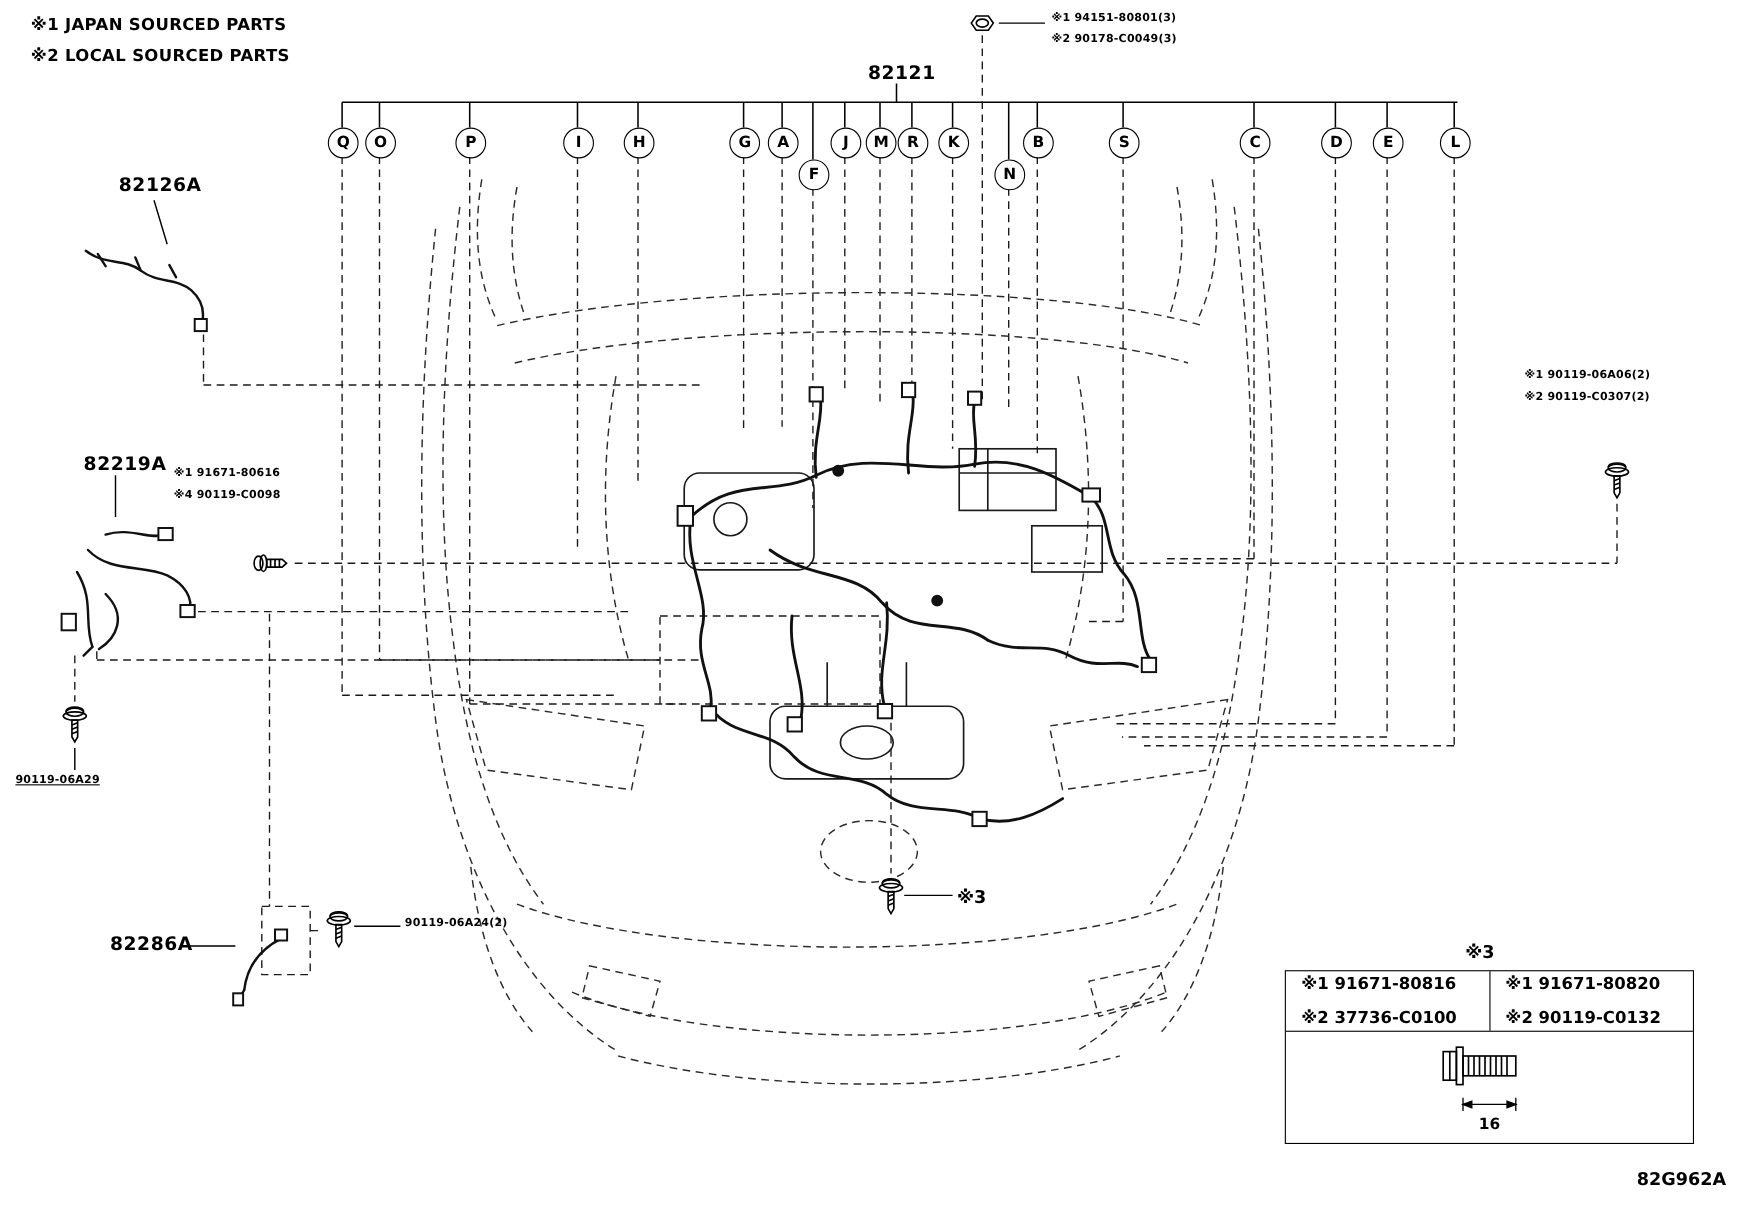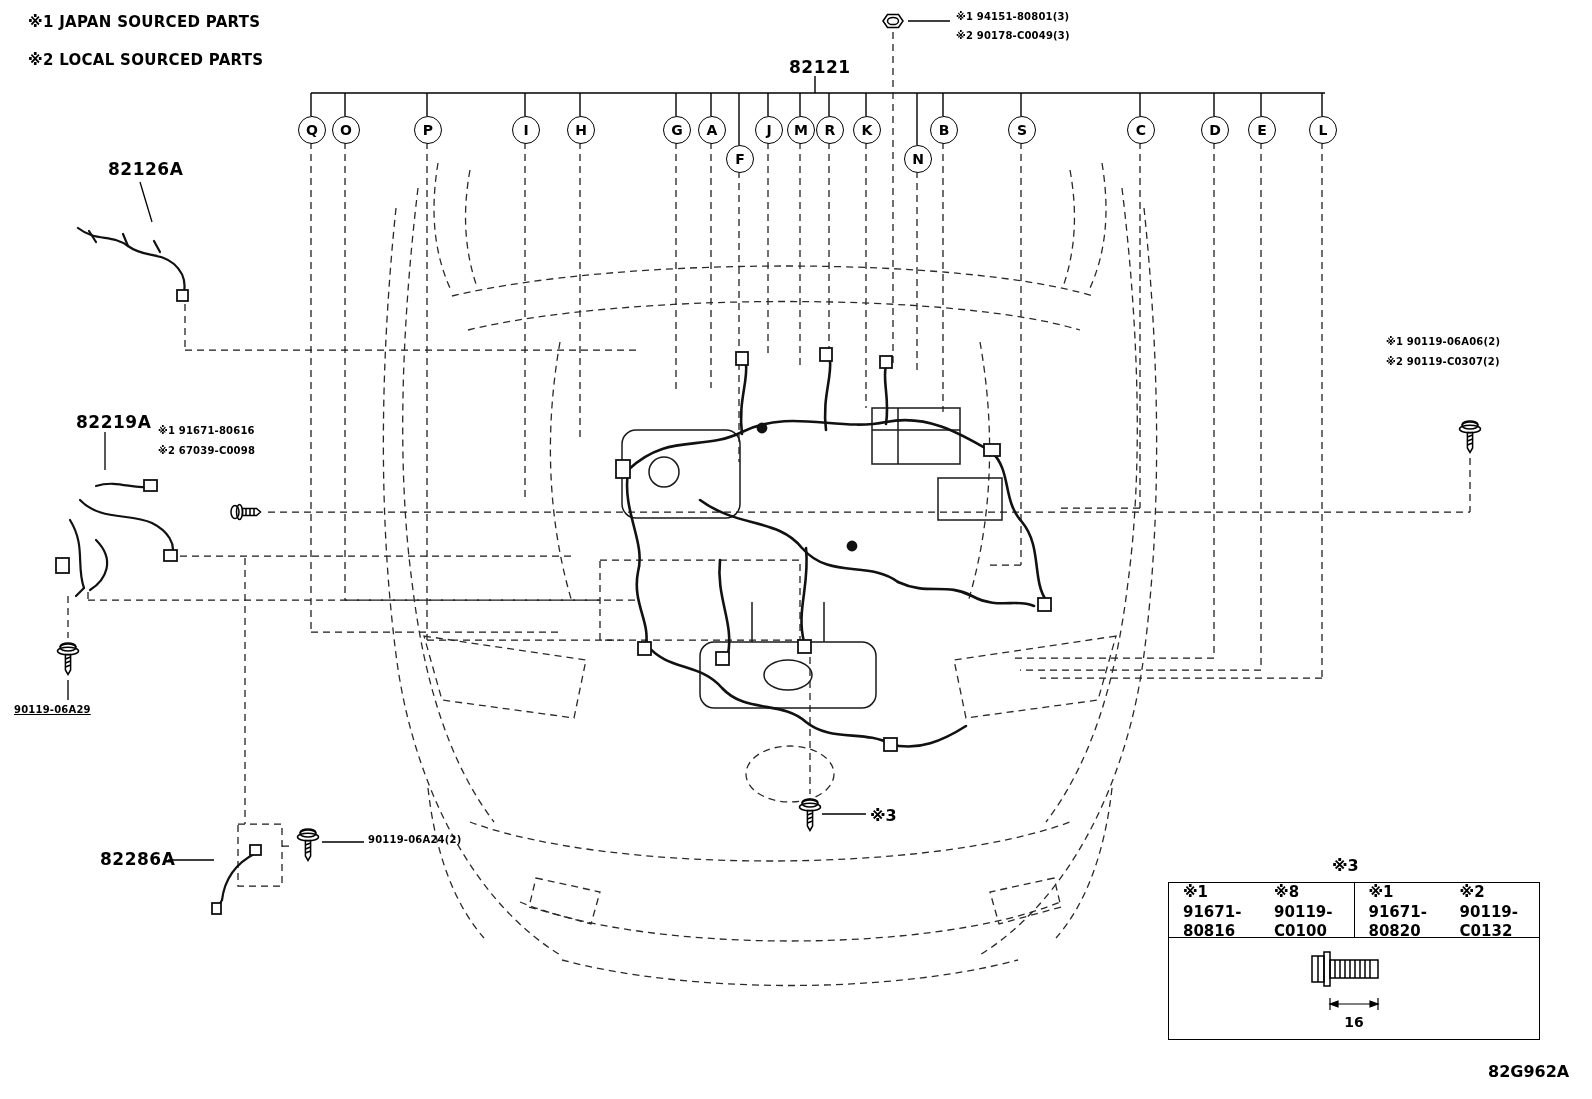--- a/index.html
+++ b/index.html
@@ -11,21 +11,21 @@
   .pn{font-size:17px;letter-spacing:.5px;}
   .fast{font-size:10px;letter-spacing:.2px;}
   .ref{font-size:16px;}
   .code{font-size:16px;}
   .callout{position:absolute;width:26px;height:26px;border:1.7px solid #000;border-radius:50%;
            background:#fff;display:flex;align-items:center;justify-content:center;
            font-size:14px;font-weight:bold;z-index:6;}
   .tableBox{position:absolute;left:1168px;top:882px;width:370px;height:156px;
             border:1.6px solid #000;display:flex;flex-direction:column;background:#fff;z-index:5;}
   .tableHead{display:flex;border-bottom:1.6px solid #000;height:54px;}
-  .tableHead .cell{flex:1;display:flex;justify-content:center;
+  .tableHead .cell{flex:1;display:flex;flex-direction:column;justify-content:center;
                    padding-left:14px;font-weight:bold;font-size:15px;line-height:1.3;gap:12px;}
   .tableBody{display:flex;flex:1;}
   .tableBody .cell{flex:1;display:flex;flex-direction:column;align-items:center;justify-content:center;}
   .cell + .cell{border-left:1.6px solid #000;}
   .dim{font-weight:bold;font-size:14px;margin-top:-4px;}
 </style>
 </head>
 <body>
 
 <div id="stage">
@@ -164,32 +164,32 @@
 
     <use href="#nutIcon" x="880" y="12"></use>
     <use href="#screwH" x="230" y="504"></use>
     <use href="#screwV" x="56" y="640"></use>
     <use href="#screwV" x="296" y="826"></use>
     <use href="#screwV" x="1458" y="418"></use>
     <use href="#screwV" x="798" y="796"></use>
   </svg>
 
   <span class="lbl note" style="left:28px;top:13px;">※1 JAPAN SOURCED PARTS</span>
-  <span class="lbl note" style="left:28px;top:51px;">※2 LOCAL SOURCED PARTS</span>
+  <span class="lbl note" style="left:28px;top:41px;">※2 LOCAL SOURCED PARTS</span>
 
   <span class="lbl pn" style="left:789px;top:57px;">82121</span>
 
   <span class="lbl fast" style="left:956px;top:11px;">※1 94151-80801(3)</span>
   <span class="lbl fast" style="left:956px;top:30px;">※2 90178-C0049(3)</span>
 
   <span class="lbl pn" style="left:108px;top:159px;">82126A</span>
   <span class="lbl pn" style="left:76px;top:412px;">82219A</span>
 
   <span class="lbl fast" style="left:158px;top:425px;">※1 91671-80616</span>
-  <span class="lbl fast" style="left:158px;top:445px;">※2 67039-C0098</span>
+  <span class="lbl fast" style="left:158px;top:445px;">※4 90119-C0098</span>
 
   <span class="lbl fast" style="left:14px;top:704px;text-decoration:underline;">90119-06A29</span>
 
   <span class="lbl pn" style="left:100px;top:849px;">82286A</span>
   <span class="lbl fast" style="left:368px;top:834px;">90119-06A24(2)</span>
 
   <span class="lbl fast" style="left:1386px;top:336px;">※1 90119-06A06(2)</span>
   <span class="lbl fast" style="left:1386px;top:356px;">※2 90119-C0307(2)</span>
 
   <span class="lbl ref" style="left:870px;top:806px;">※3</span>
@@ -252,21 +252,21 @@
       <span>E</span>
     </div>
   <div class="callout" style="left:1309px;top:116px;">
       <span>L</span>
     </div>
 
   <div class="tableBox">
     <div class="tableHead">
       <div class="cell">
         <span>※1 91671-80816</span>
-        <span>※8 90119-C0100</span>
+        <span>※2 37736-C0100</span>
       </div>
       <div class="cell">
         <span>※1 91671-80820</span>
         <span>※2 90119-C0132</span>
       </div>
     </div>
     <div class="tableBody">
       <div class="cell">
         <svg width="120" height="70" viewBox="0 0 120 70" style="position:static;">
           <g stroke="#000" stroke-width="1.5" fill="none">

